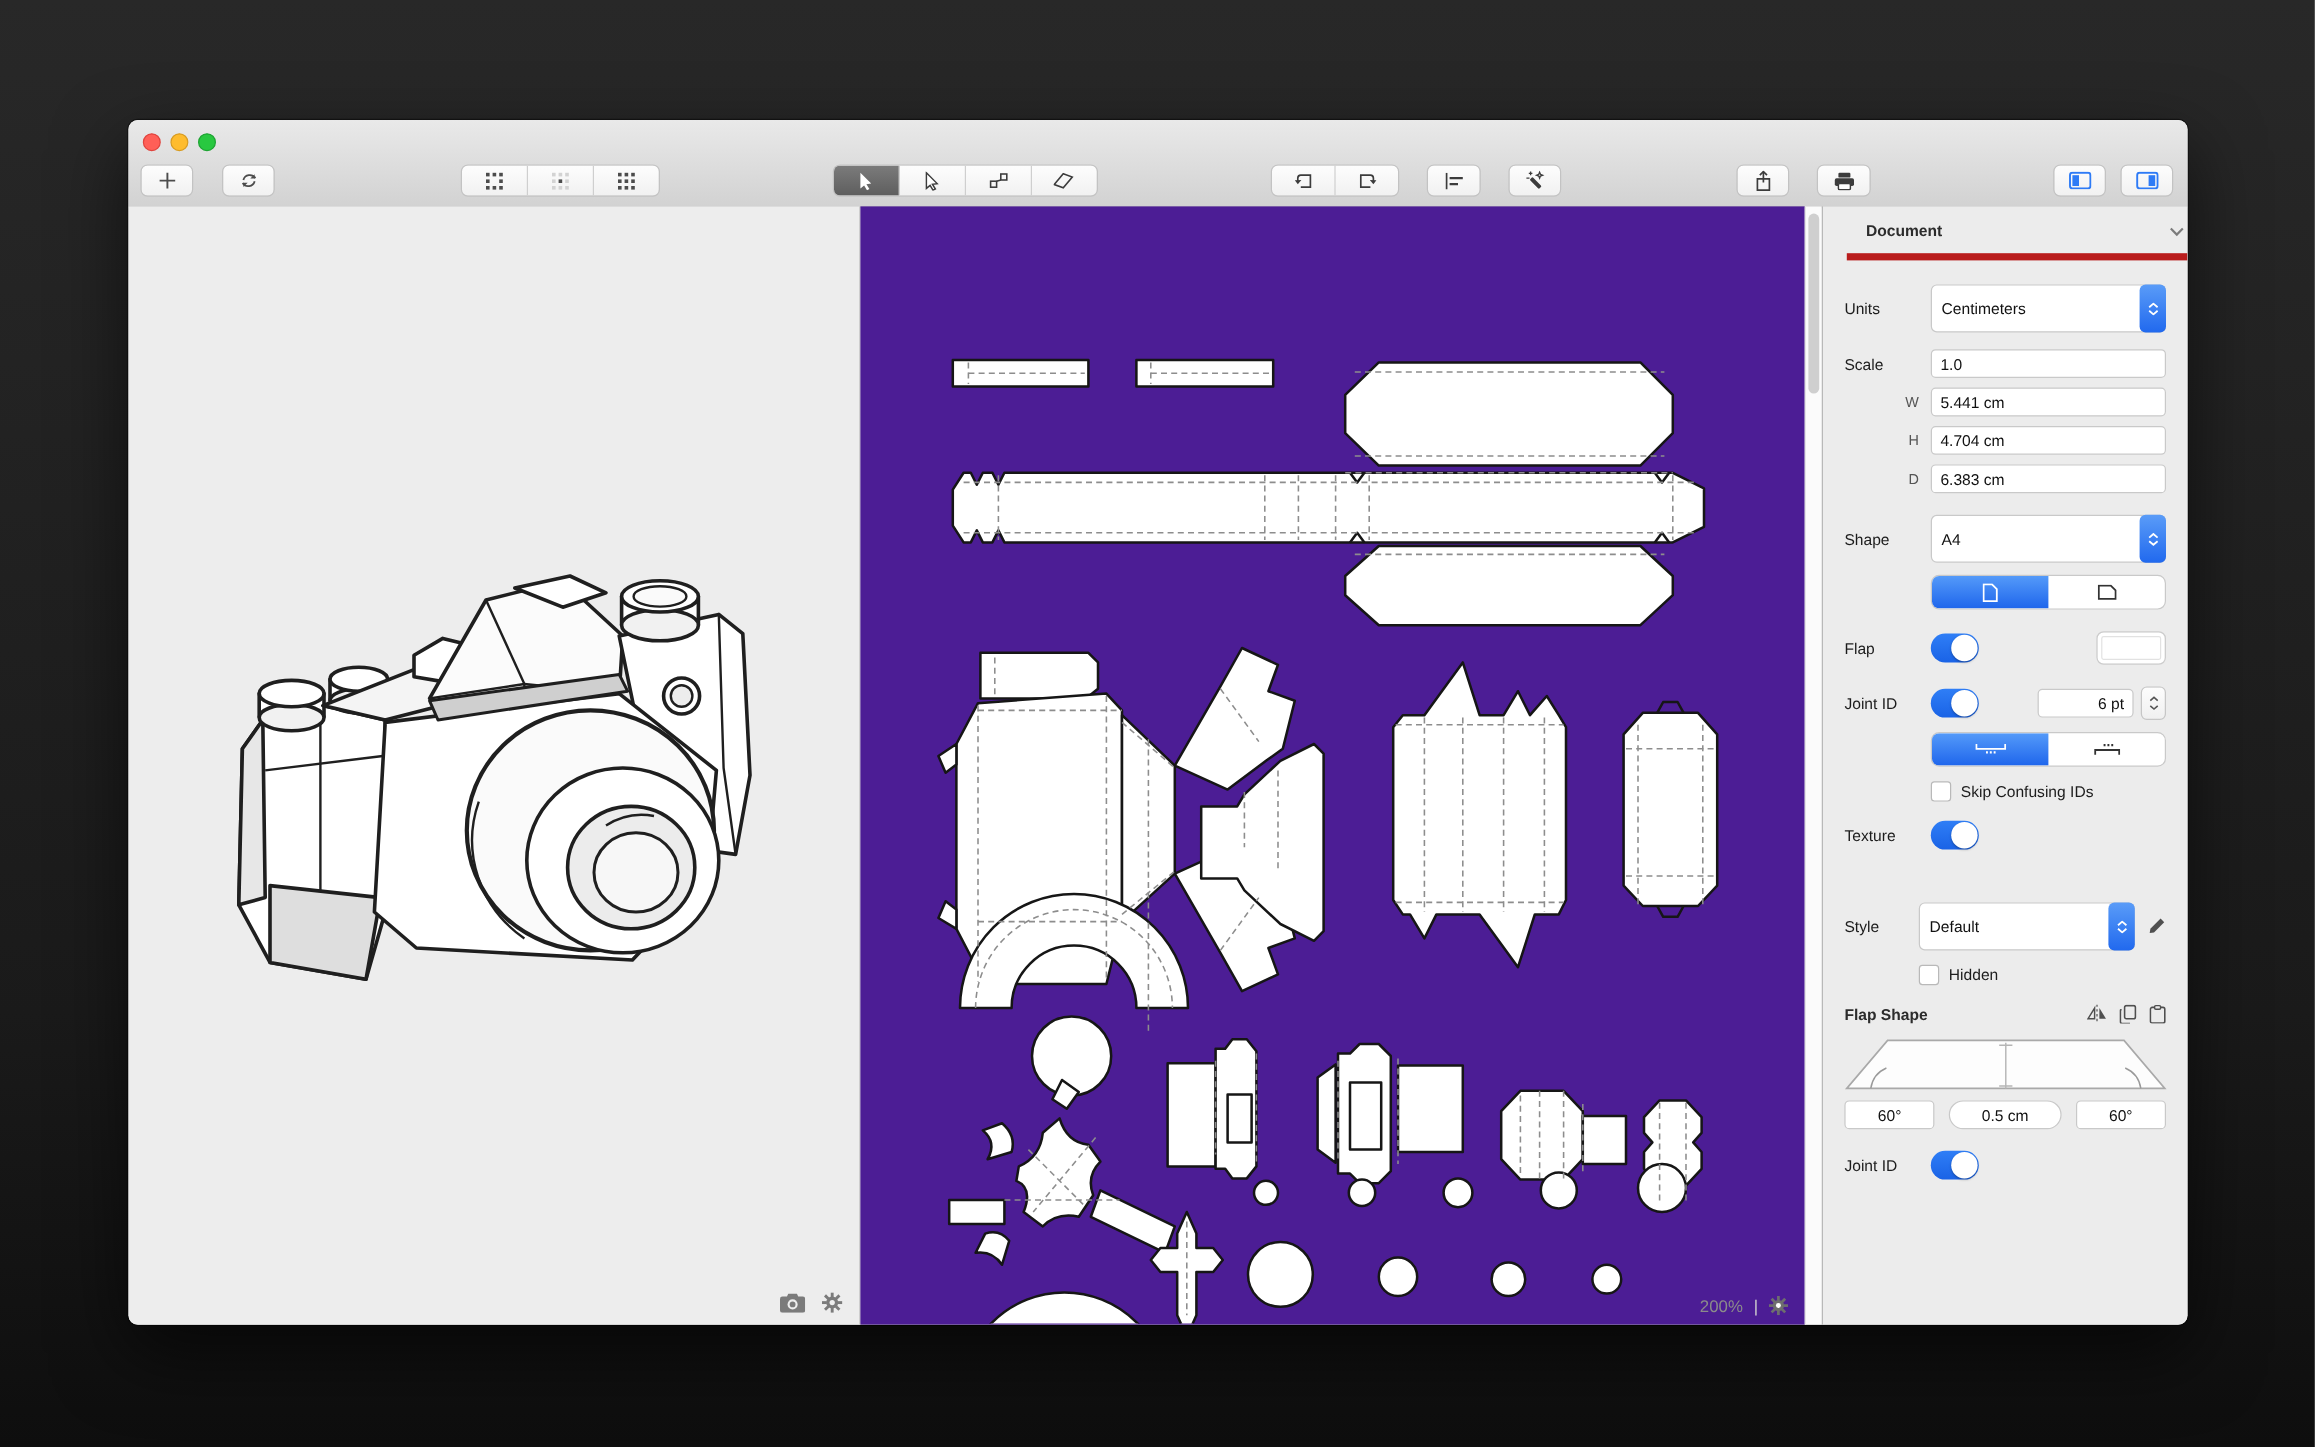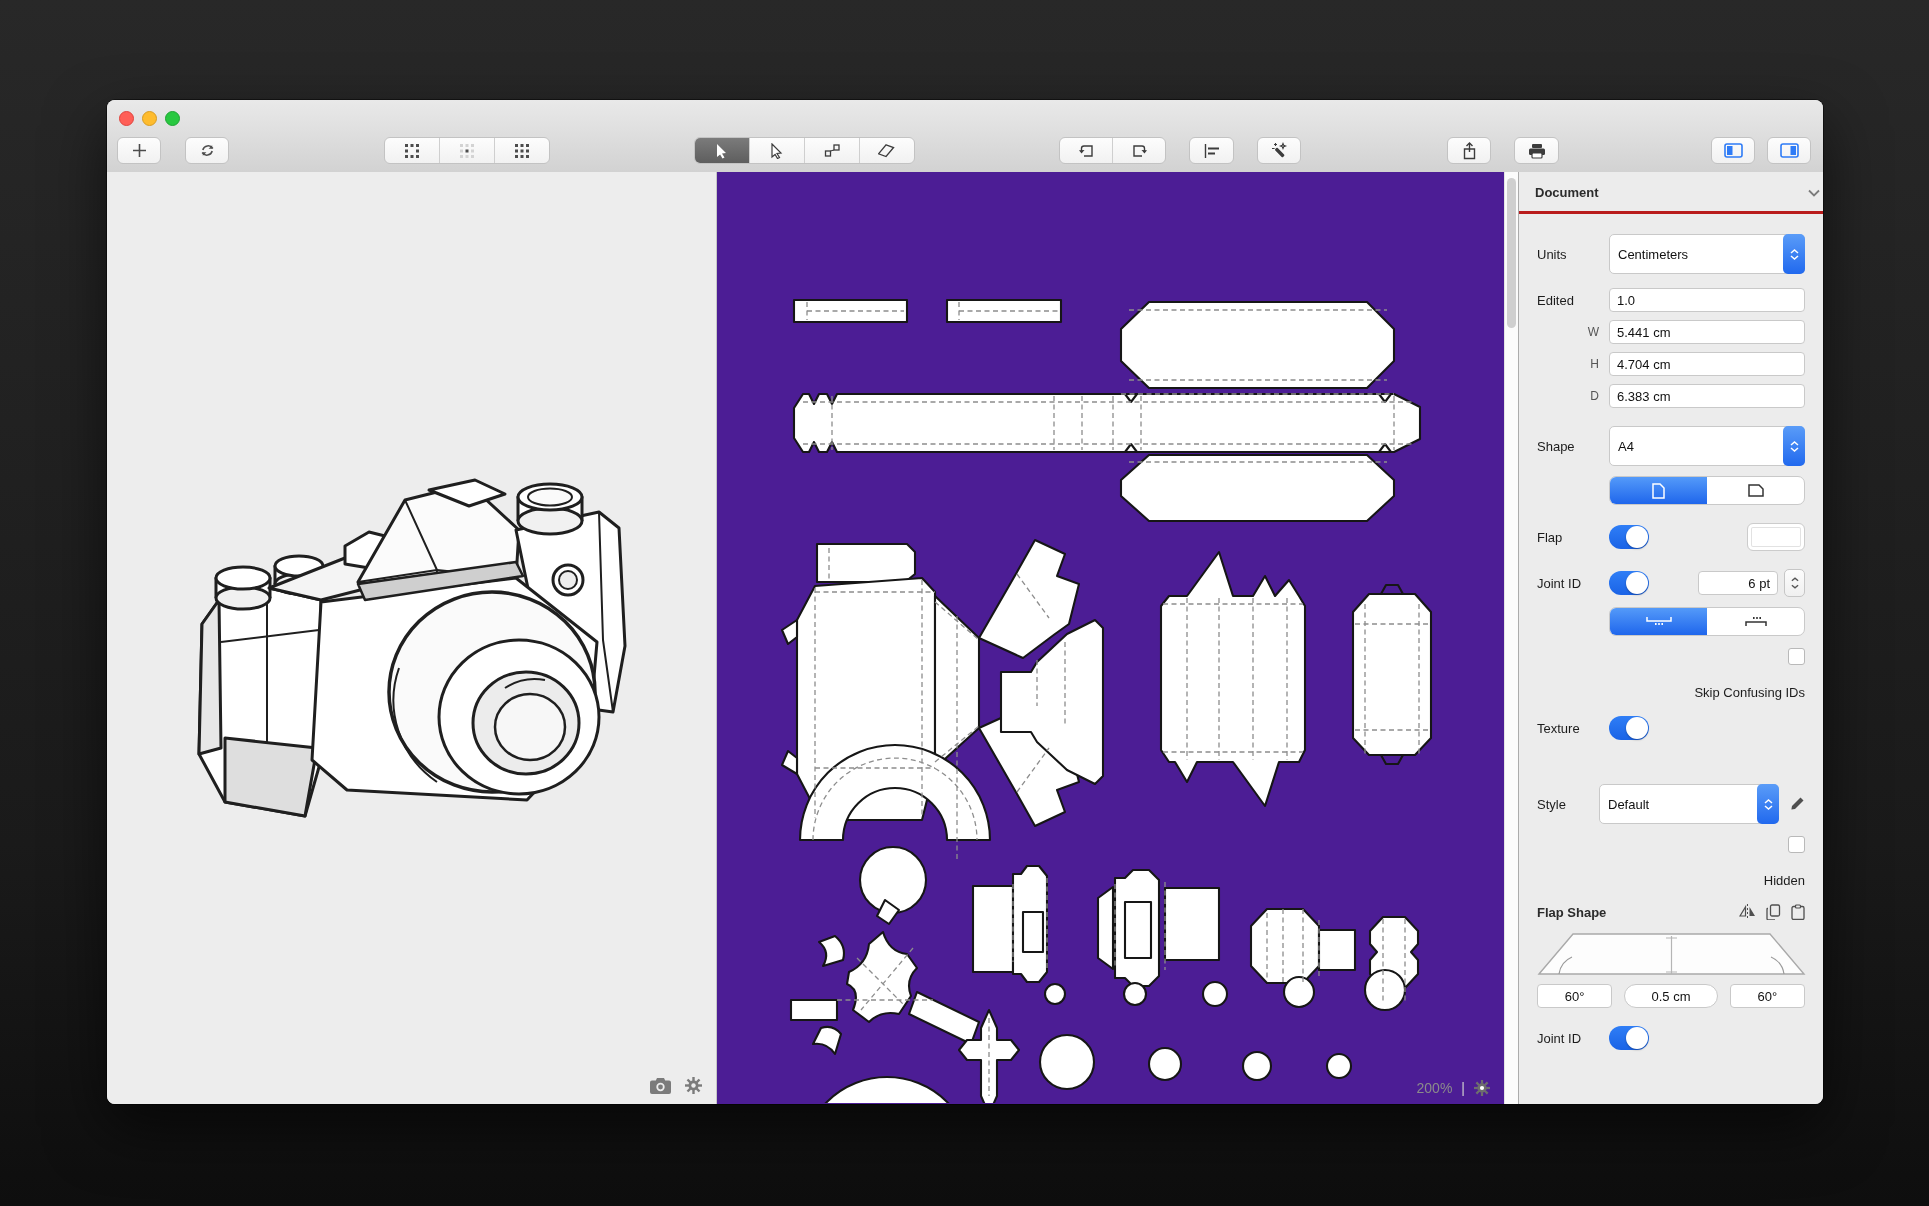--- a/index.html
+++ b/index.html
@@ -59,21 +59,22 @@
   .zoom-indicator{
     position:absolute;right:14px;bottom:8px;display:flex;align-items:center;gap:9px;
     font-size:14px;color:#8b8b8b;
   }
   .zoom-indicator .divider{color:#d0d0d0;}
   
   .sidebar{flex:1;background:#ececec;border-left:1px solid #ababab;box-sizing:border-box;font-size:13px;color:#1c1c1c;overflow:hidden;}
   .section-header{
     display:flex;align-items:center;justify-content:space-between;
     padding:13px 3px 11px 16px;font-weight:bold;font-size:13px;color:#2c2c2c;
-    border-bottom:3px solid #b91c1c;
+    border-bottom:6px solid #b91c1c;
+    margin-left:20px;
   }
   .chev{color:#7c7c7c;}
   .sb-body{padding:6px 18px 10px 18px;}
   .row{display:flex;align-items:center;margin-top:14px;}
   .row .lbl{width:72px;flex:none;color:#1c1c1c;}
   .field{
     background:#fff;border:1px solid #c9c9c9;border-radius:4px;height:24px;
     display:flex;align-items:center;padding:0 7px;box-sizing:border-box;font-size:13px;color:#111;
   }
   .dropdown{
@@ -99,21 +100,21 @@
   .toggle .knob{position:absolute;right:1px;top:1px;width:22px;height:22px;border-radius:50%;background:#fff;box-shadow:0 1px 2px rgba(0,0,0,.3);}
   .colorwell{
     margin-left:auto;width:56px;height:26px;border-radius:6px;background:#fff;
     border:1px solid #cccccc;box-shadow:inset 0 0 0 3px #fff, inset 0 0 0 4px #e2e2e2;
   }
   .stepper{
     width:19px;height:26px;margin-left:6px;border-radius:5px;background:linear-gradient(#fdfdfd,#f0f0f0);
     border:1px solid #c6c6c6;display:flex;flex-direction:column;align-items:center;justify-content:center;gap:2px;color:#555;
   }
   .checkbox{width:15px;height:15px;border-radius:3px;background:#fff;border:1px solid #b9b9b9;flex:none;}
-  .check-row{display:flex;align-items:flex-end;gap:20px;margin-top:12px;margin-left:72px;flex-direction:column;}
+  .check-row{display:flex;align-items:center;gap:8px;margin-top:12px;margin-left:72px;}
   .flapshape-head{display:flex;align-items:center;margin-top:16px;}
   .flapshape-head .lbl2{font-weight:bold;color:#2c2c2c;}
   .fs-icons{margin-left:auto;display:flex;gap:10px;color:#4f4f4f;}
   .trap-box{margin-top:10px;}
   .angles{display:flex;gap:12px;margin-top:8px;}
   .angles .field{flex:1;justify-content:center;}
   .pencil-btn{margin-left:10px;color:#4f4f4f;}
 </style>
 </head>
 <body>
@@ -522,21 +523,21 @@
                   <path d="M1 4l3.5-3L8 4" fill="none" stroke="#fff" stroke-width="1.5"></path>
                 </svg>
               <svg width="9" height="5" viewBox="0 0 9 5">
                   <path d="M1 1l3.5 3L8 1" fill="none" stroke="#fff" stroke-width="1.5"></path>
                 </svg>
             </span>
           </div>
         </div>
 
         <div class="row">
-          <span class="lbl">Edited</span>
+          <span class="lbl">Scale</span>
           <div class="field" style="flex:1;">
             <span>1.0</span>
           </div>
         </div>
 
         <div class="dims">
           <span class="dlbl">W</span>
           <div class="field">
             <span>5.441 cm</span>
           </div>

